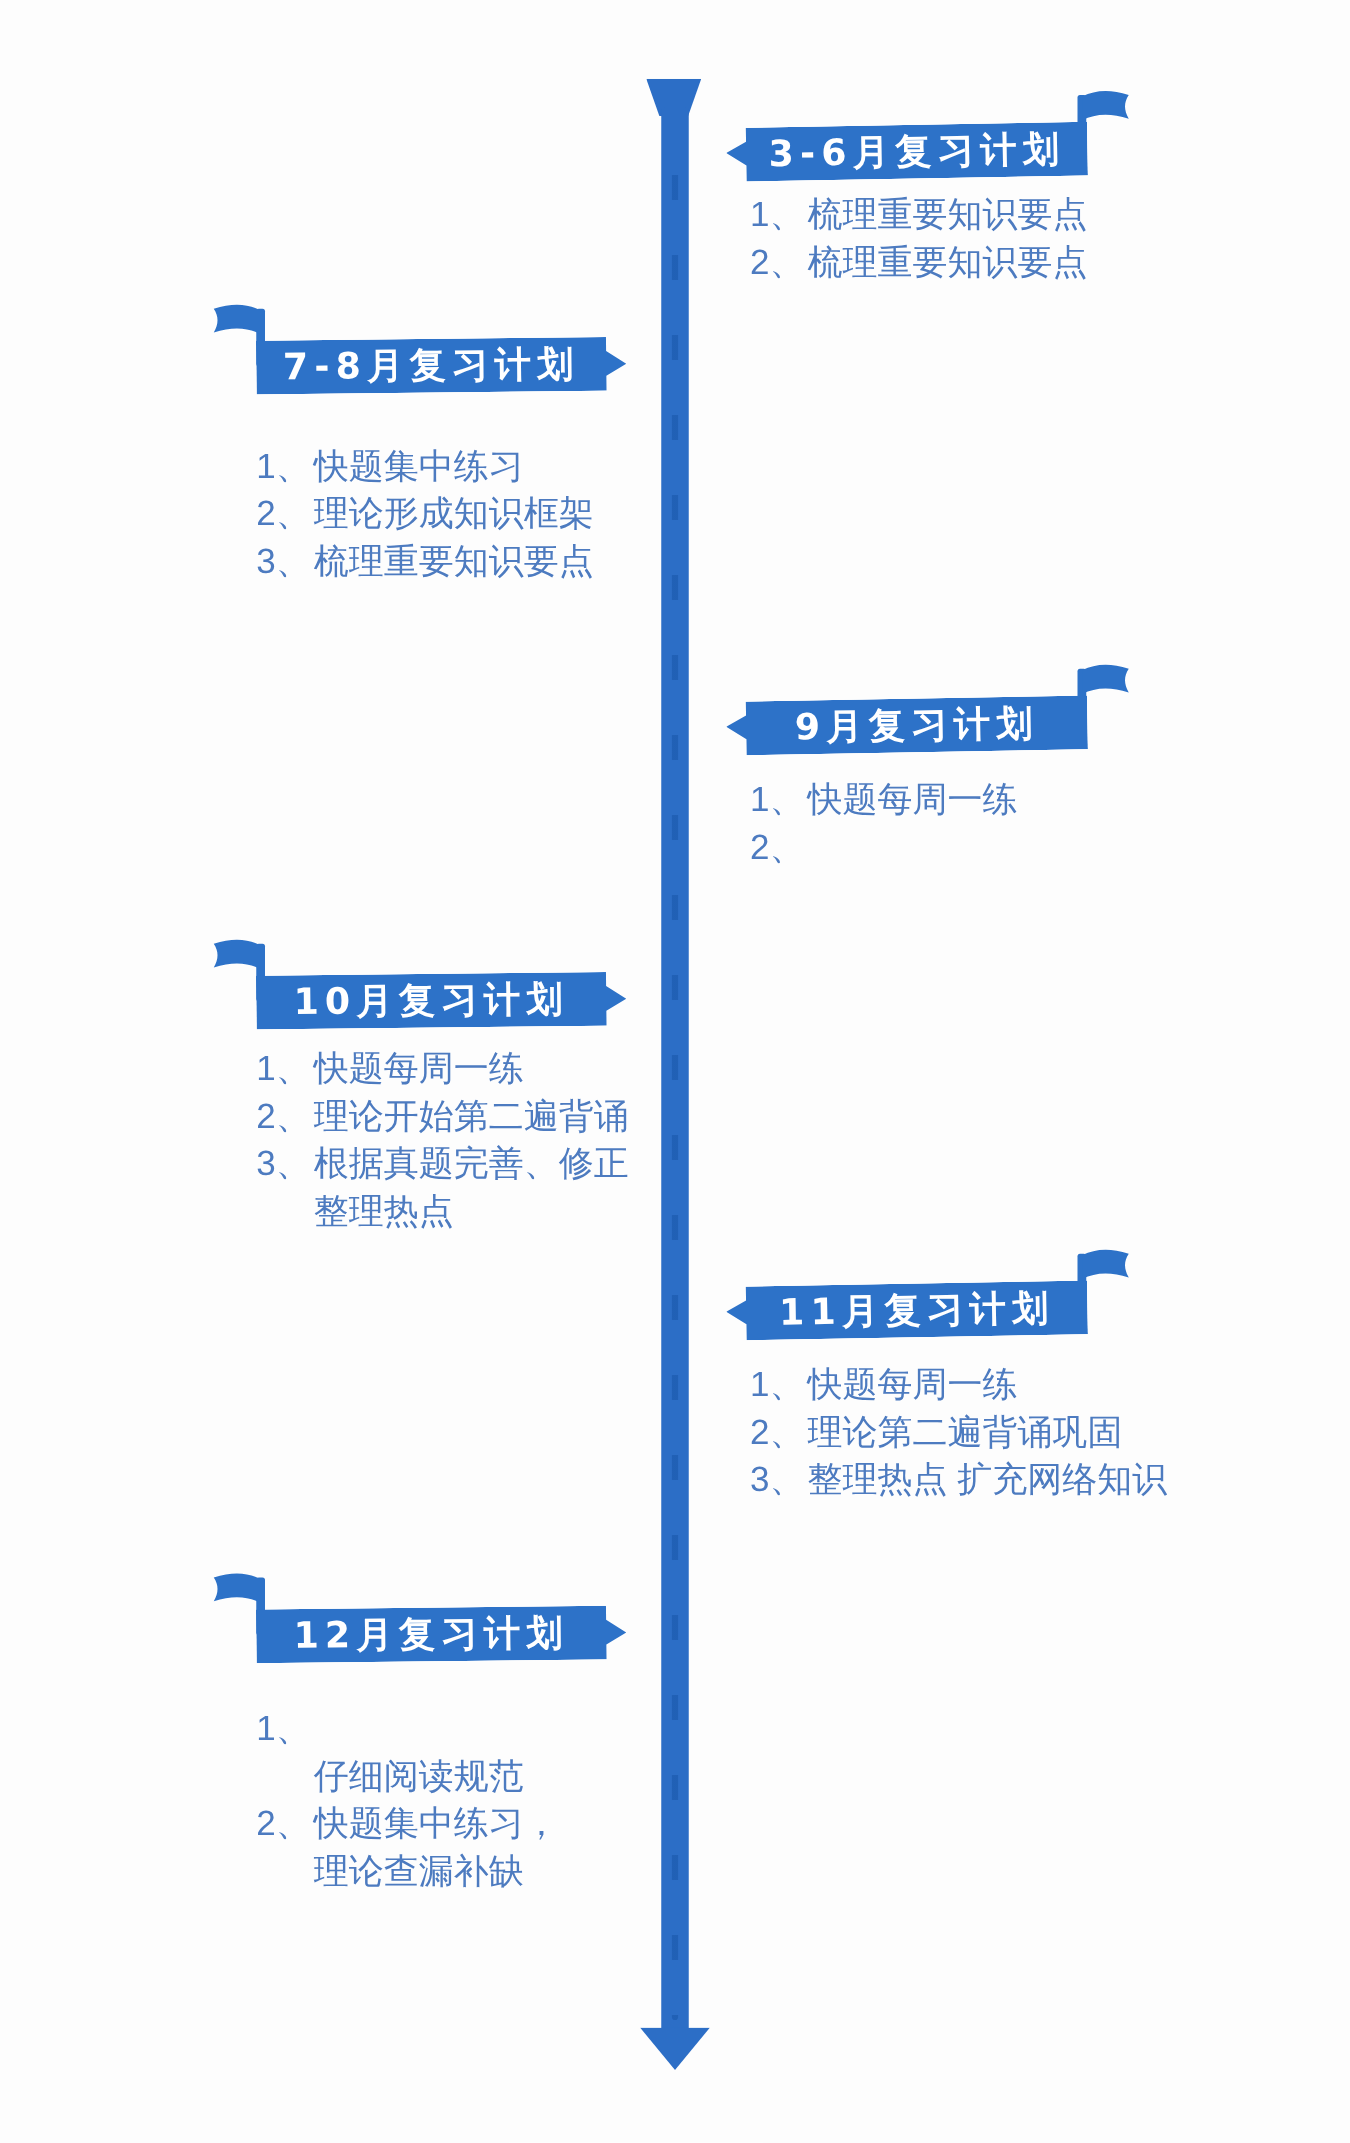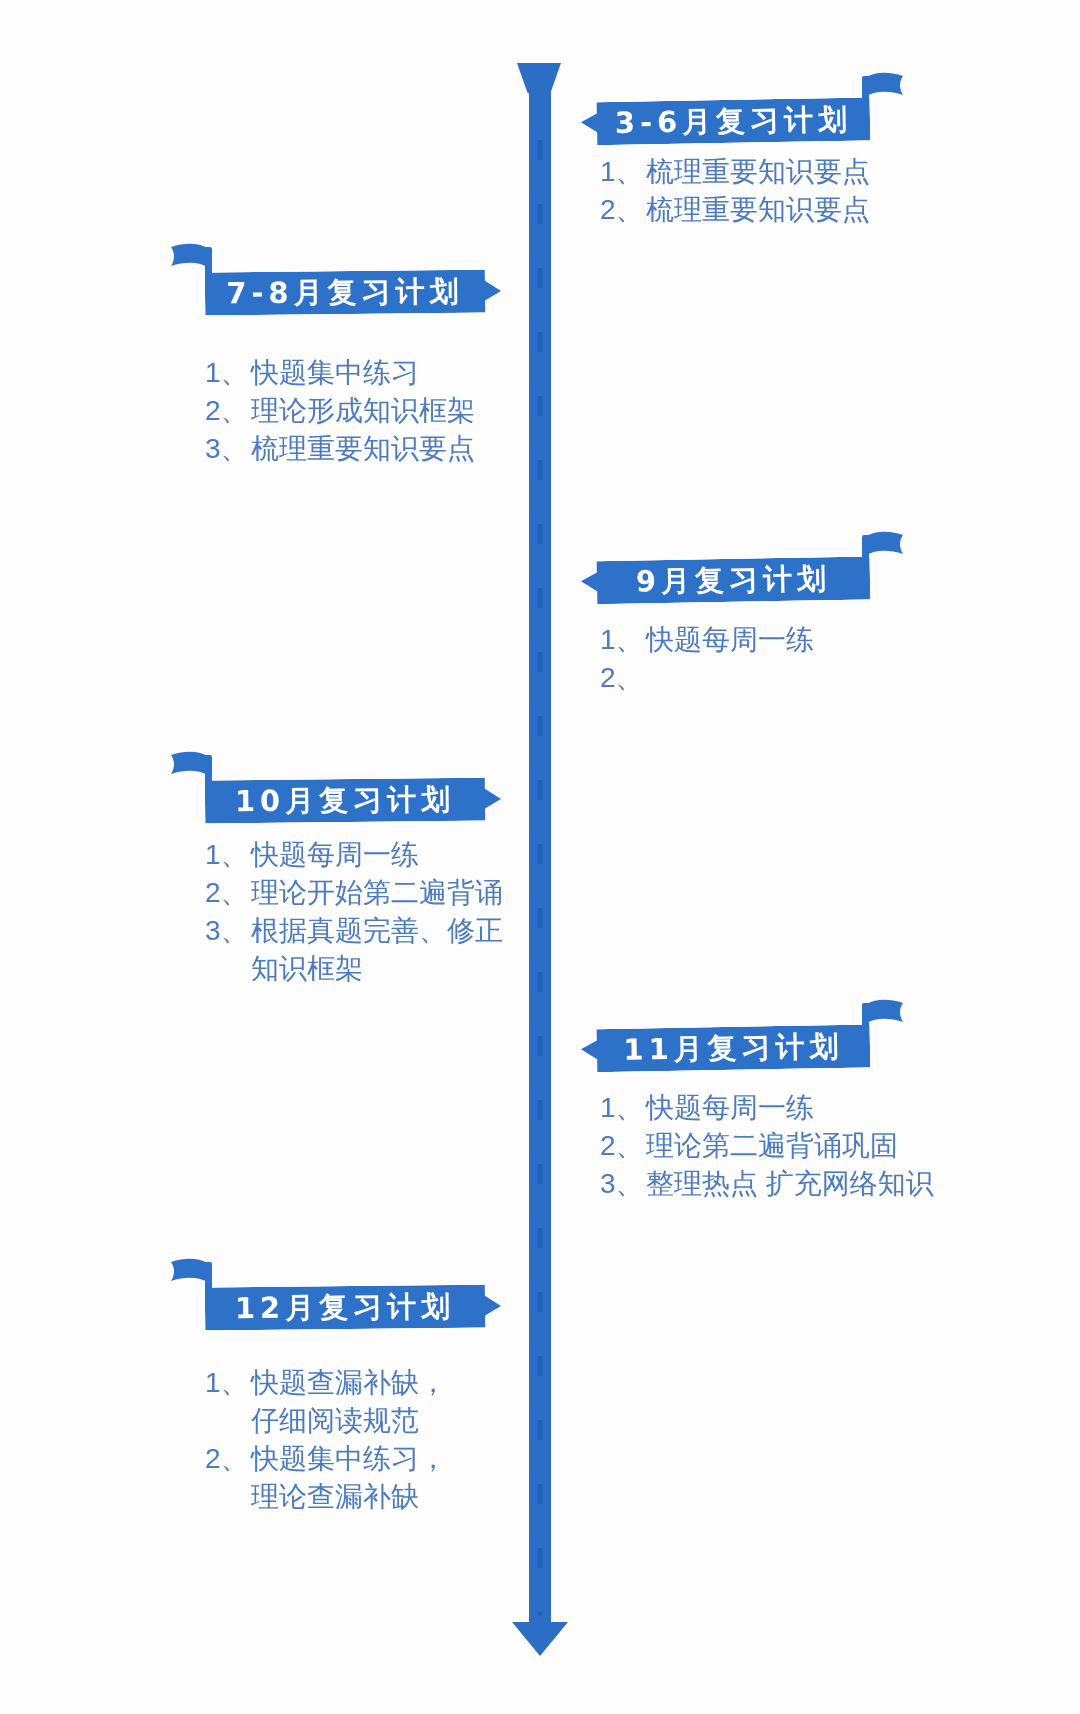--- a/index.html
+++ b/index.html
@@ -164,21 +164,21 @@
       <div class="item">
         <span class="num">2、</span>
         <span class="txt">理论开始第二遍背诵</span>
       </div>
       <div class="item">
         <span class="num">3、</span>
         <span class="txt">根据真题完善、修正</span>
       </div>
       <div class="item">
         <span class="num"></span>
-        <span class="txt">知识框架</span>
+        <span class="txt">整理热点</span>
       </div>
     </div>
   </div>
 
   <div>
     <div class="flag" style="left:860px; top:997px;">
       <svg viewBox="0 0 48 52">
           <rect x="2" y="6" width="7" height="46" rx="2"></rect>
           <path d="M6 7 C16 2 28 1 43 6 C39 12 39 18 43 25 C28 20 16 21 6 26 Z"></path>
         </svg>
@@ -208,21 +208,20 @@
           <rect x="39" y="6" width="7" height="46" rx="2"></rect>
           <path d="M42 7 C32 2 20 1 5 6 C9 12 9 18 5 25 C20 20 32 21 42 26 Z"></path>
         </svg>
     </div>
     <div class="banner tip-right" style="left:205px; top:1286px; width:296px;">
       <span>12月复习计划</span>
     </div>
     <div class="items" style="left:205px; top:1364px;">
       <div class="item">
         <span class="num">1、</span>
-        <span class="txt">快题查漏补缺，</span>
       </div>
       <div class="item">
         <span class="num"></span>
         <span class="txt">仔细阅读规范</span>
       </div>
       <div class="item">
         <span class="num">2、</span>
         <span class="txt">快题集中练习，</span>
       </div>
       <div class="item">

